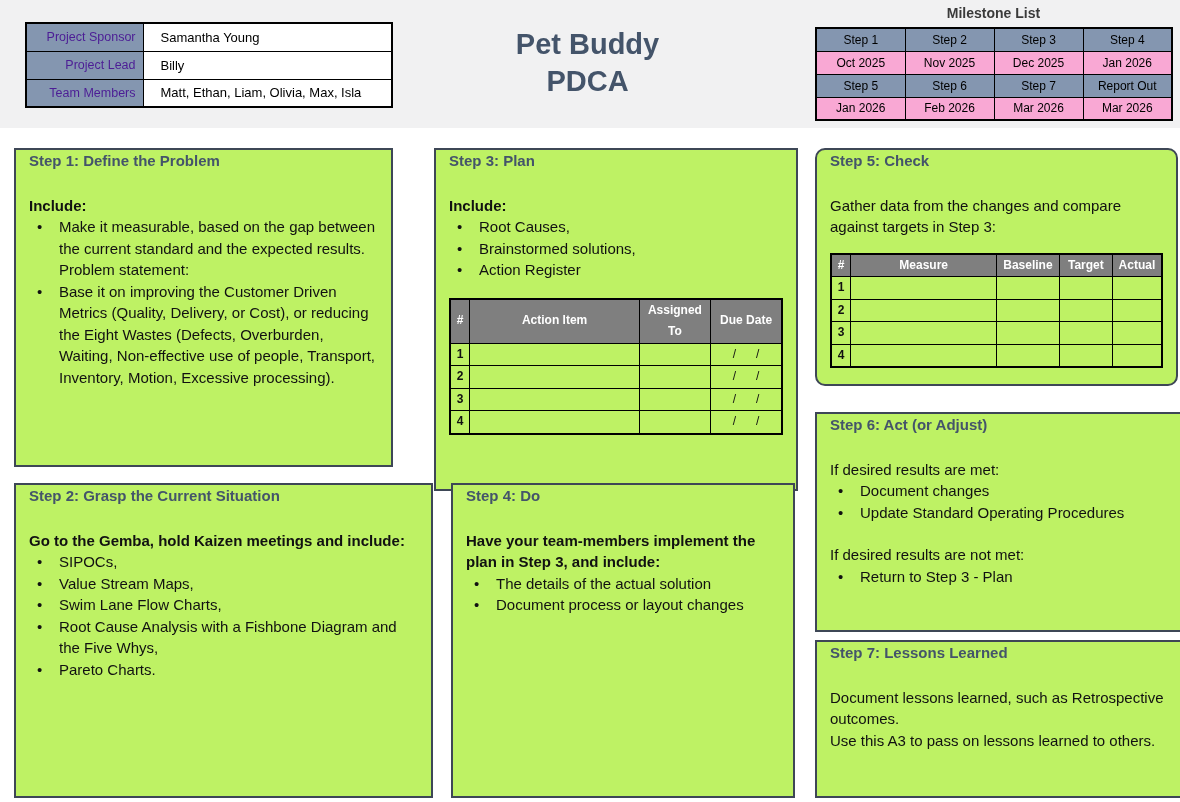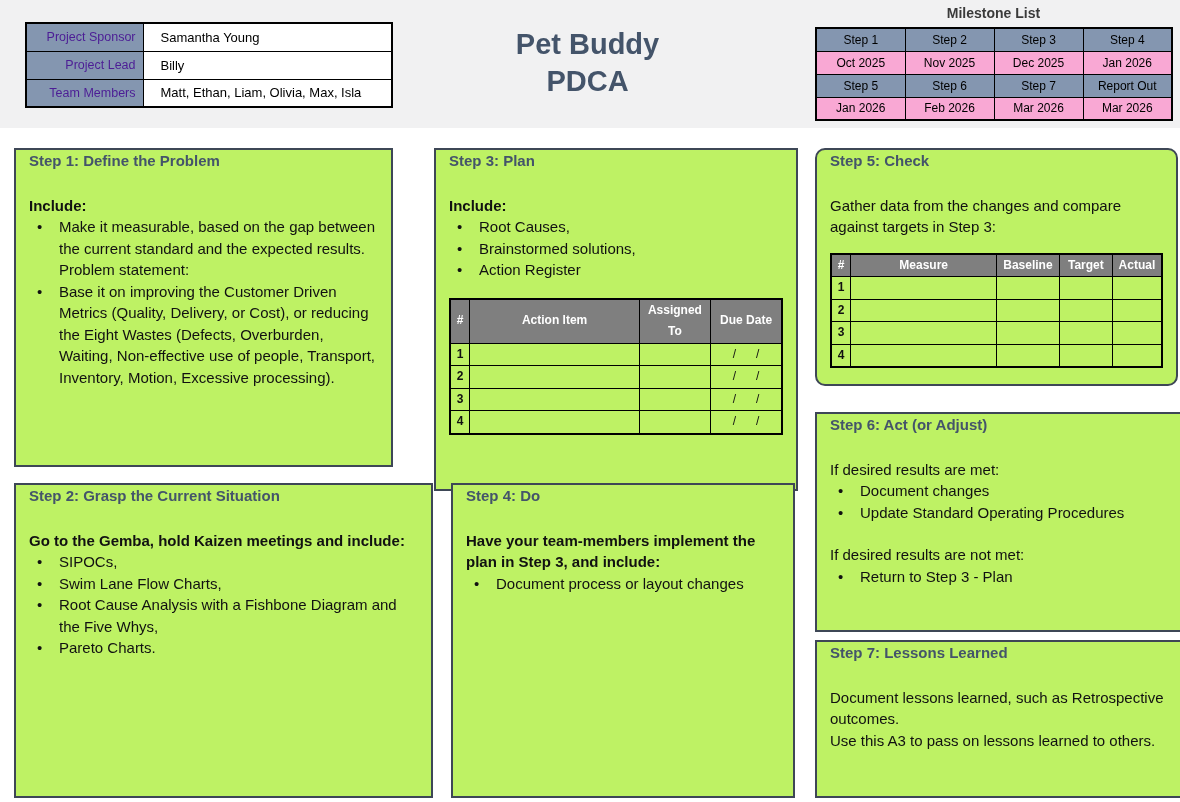--- a/index.html
+++ b/index.html
@@ -185,20 +185,21 @@
     </li>
     <li>Base it on improving the Customer Driven Metrics (Quality, Delivery, or Cost), or reducing the Eight Wastes (Defects, Overburden, Waiting, Non-effective use of people, Transport, Inventory, Motion, Excessive processing).</li>
   </ul>
 </div>
 
 <div class="box" id="box-step2">
   <div class="box-h">Step 2: Grasp the Current Situation</div>
   <div class="bold">Go to the Gemba, hold Kaizen meetings and include:</div>
   <ul class="blist">
     <li>SIPOCs,</li>
+    <li>Value Stream Maps,</li>
     <li>Swim Lane Flow Charts,</li>
     <li>Root Cause Analysis with a Fishbone Diagram and the Five Whys,</li>
     <li>Pareto Charts.</li>
   </ul>
 </div>
 
 <div class="box" id="box-step3">
   <div class="box-h">Step 3: Plan</div>
   <div class="bold">Include:</div>
   <ul class="blist">
@@ -247,20 +248,21 @@
         <td class="due-cell">/      /</td>
       </tr>
     </tbody>
   </table>
 </div>
 
 <div class="box" id="box-step4">
   <div class="box-h">Step 4: Do</div>
   <div class="bold">Have your team-members implement the plan in Step 3, and include:</div>
   <ul class="blist">
+    <li>The details of the actual solution</li>
     <li>Document process or layout changes</li>
   </ul>
 </div>
 
 <div class="box" id="box-step5">
   <div class="box-h">Step 5: Check</div>
   <div>Gather data from the changes and compare against targets in Step 3:</div>
   <table class="fill-table" id="measure-table">
     <colgroup>
       <col class="c-num">

